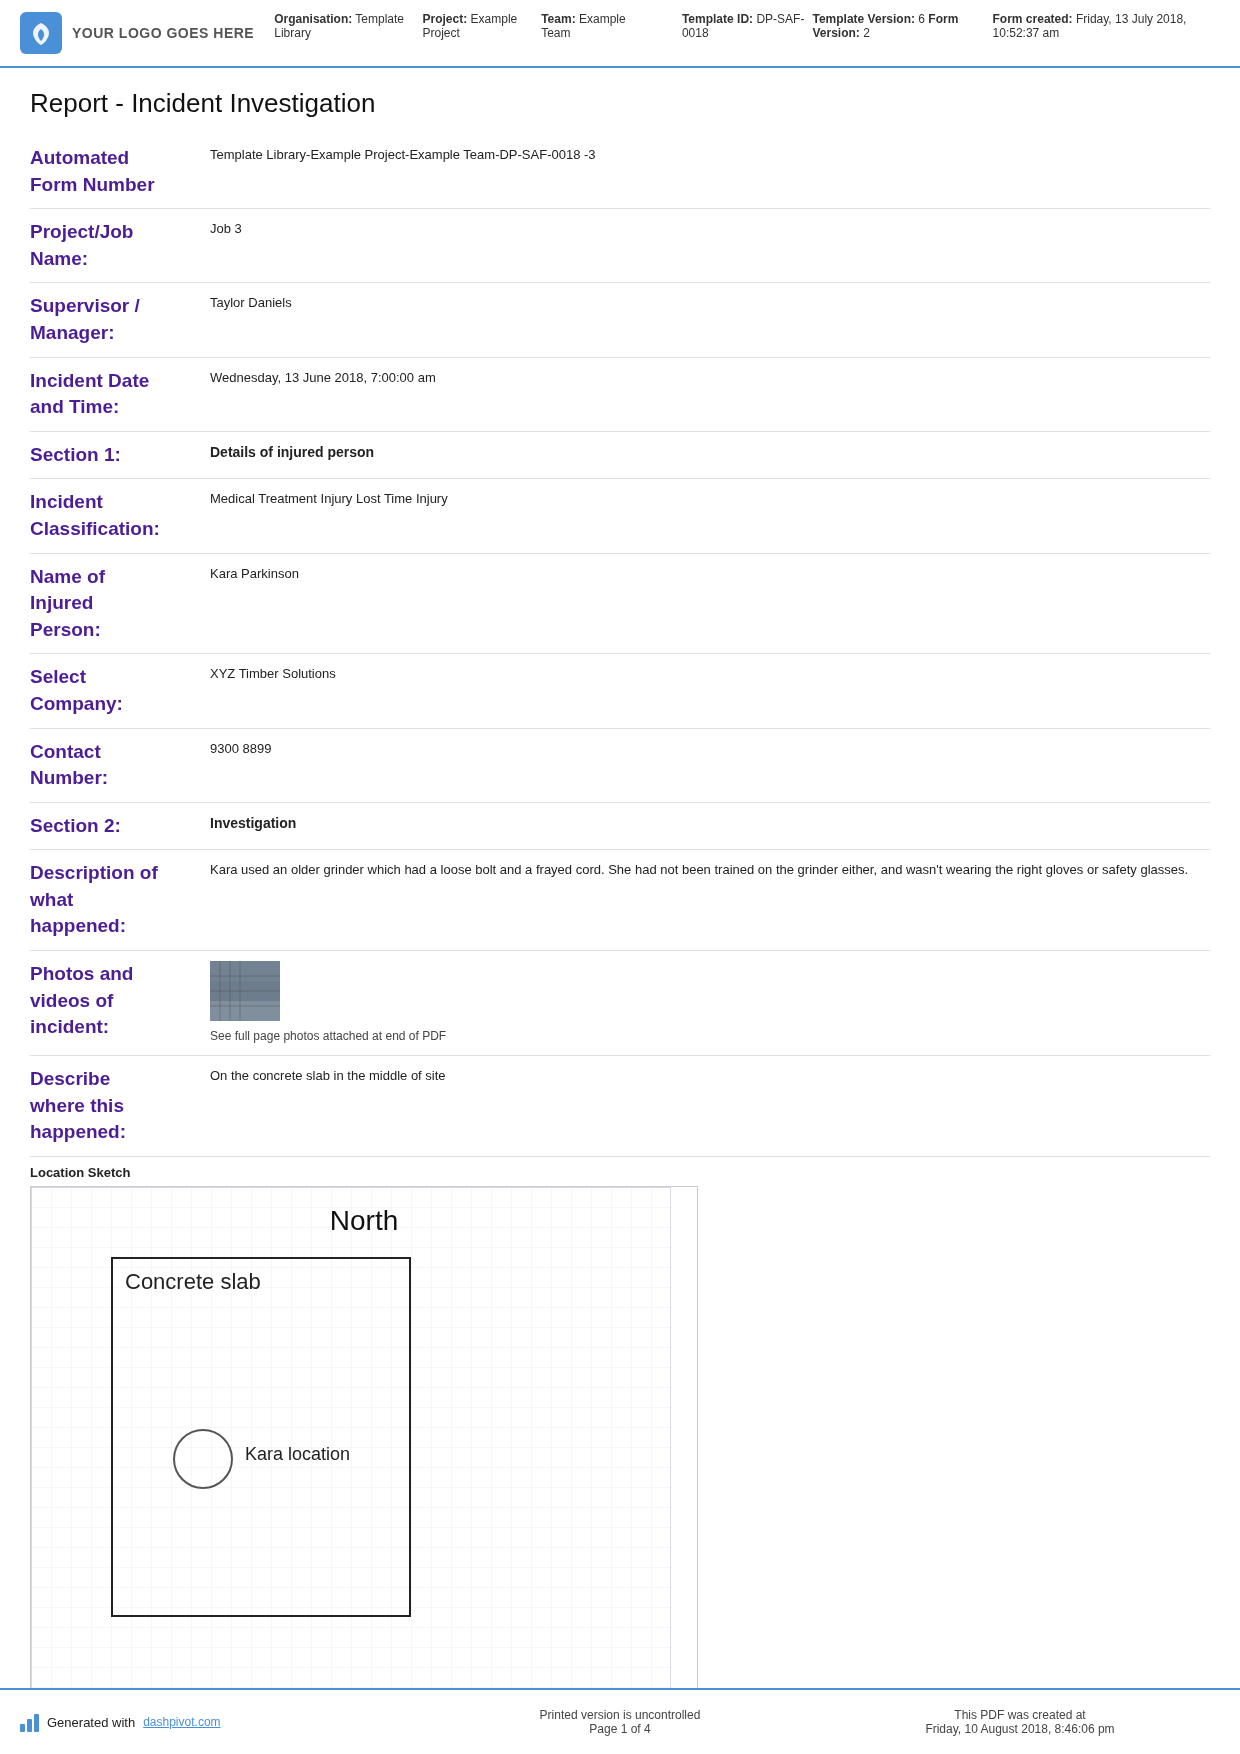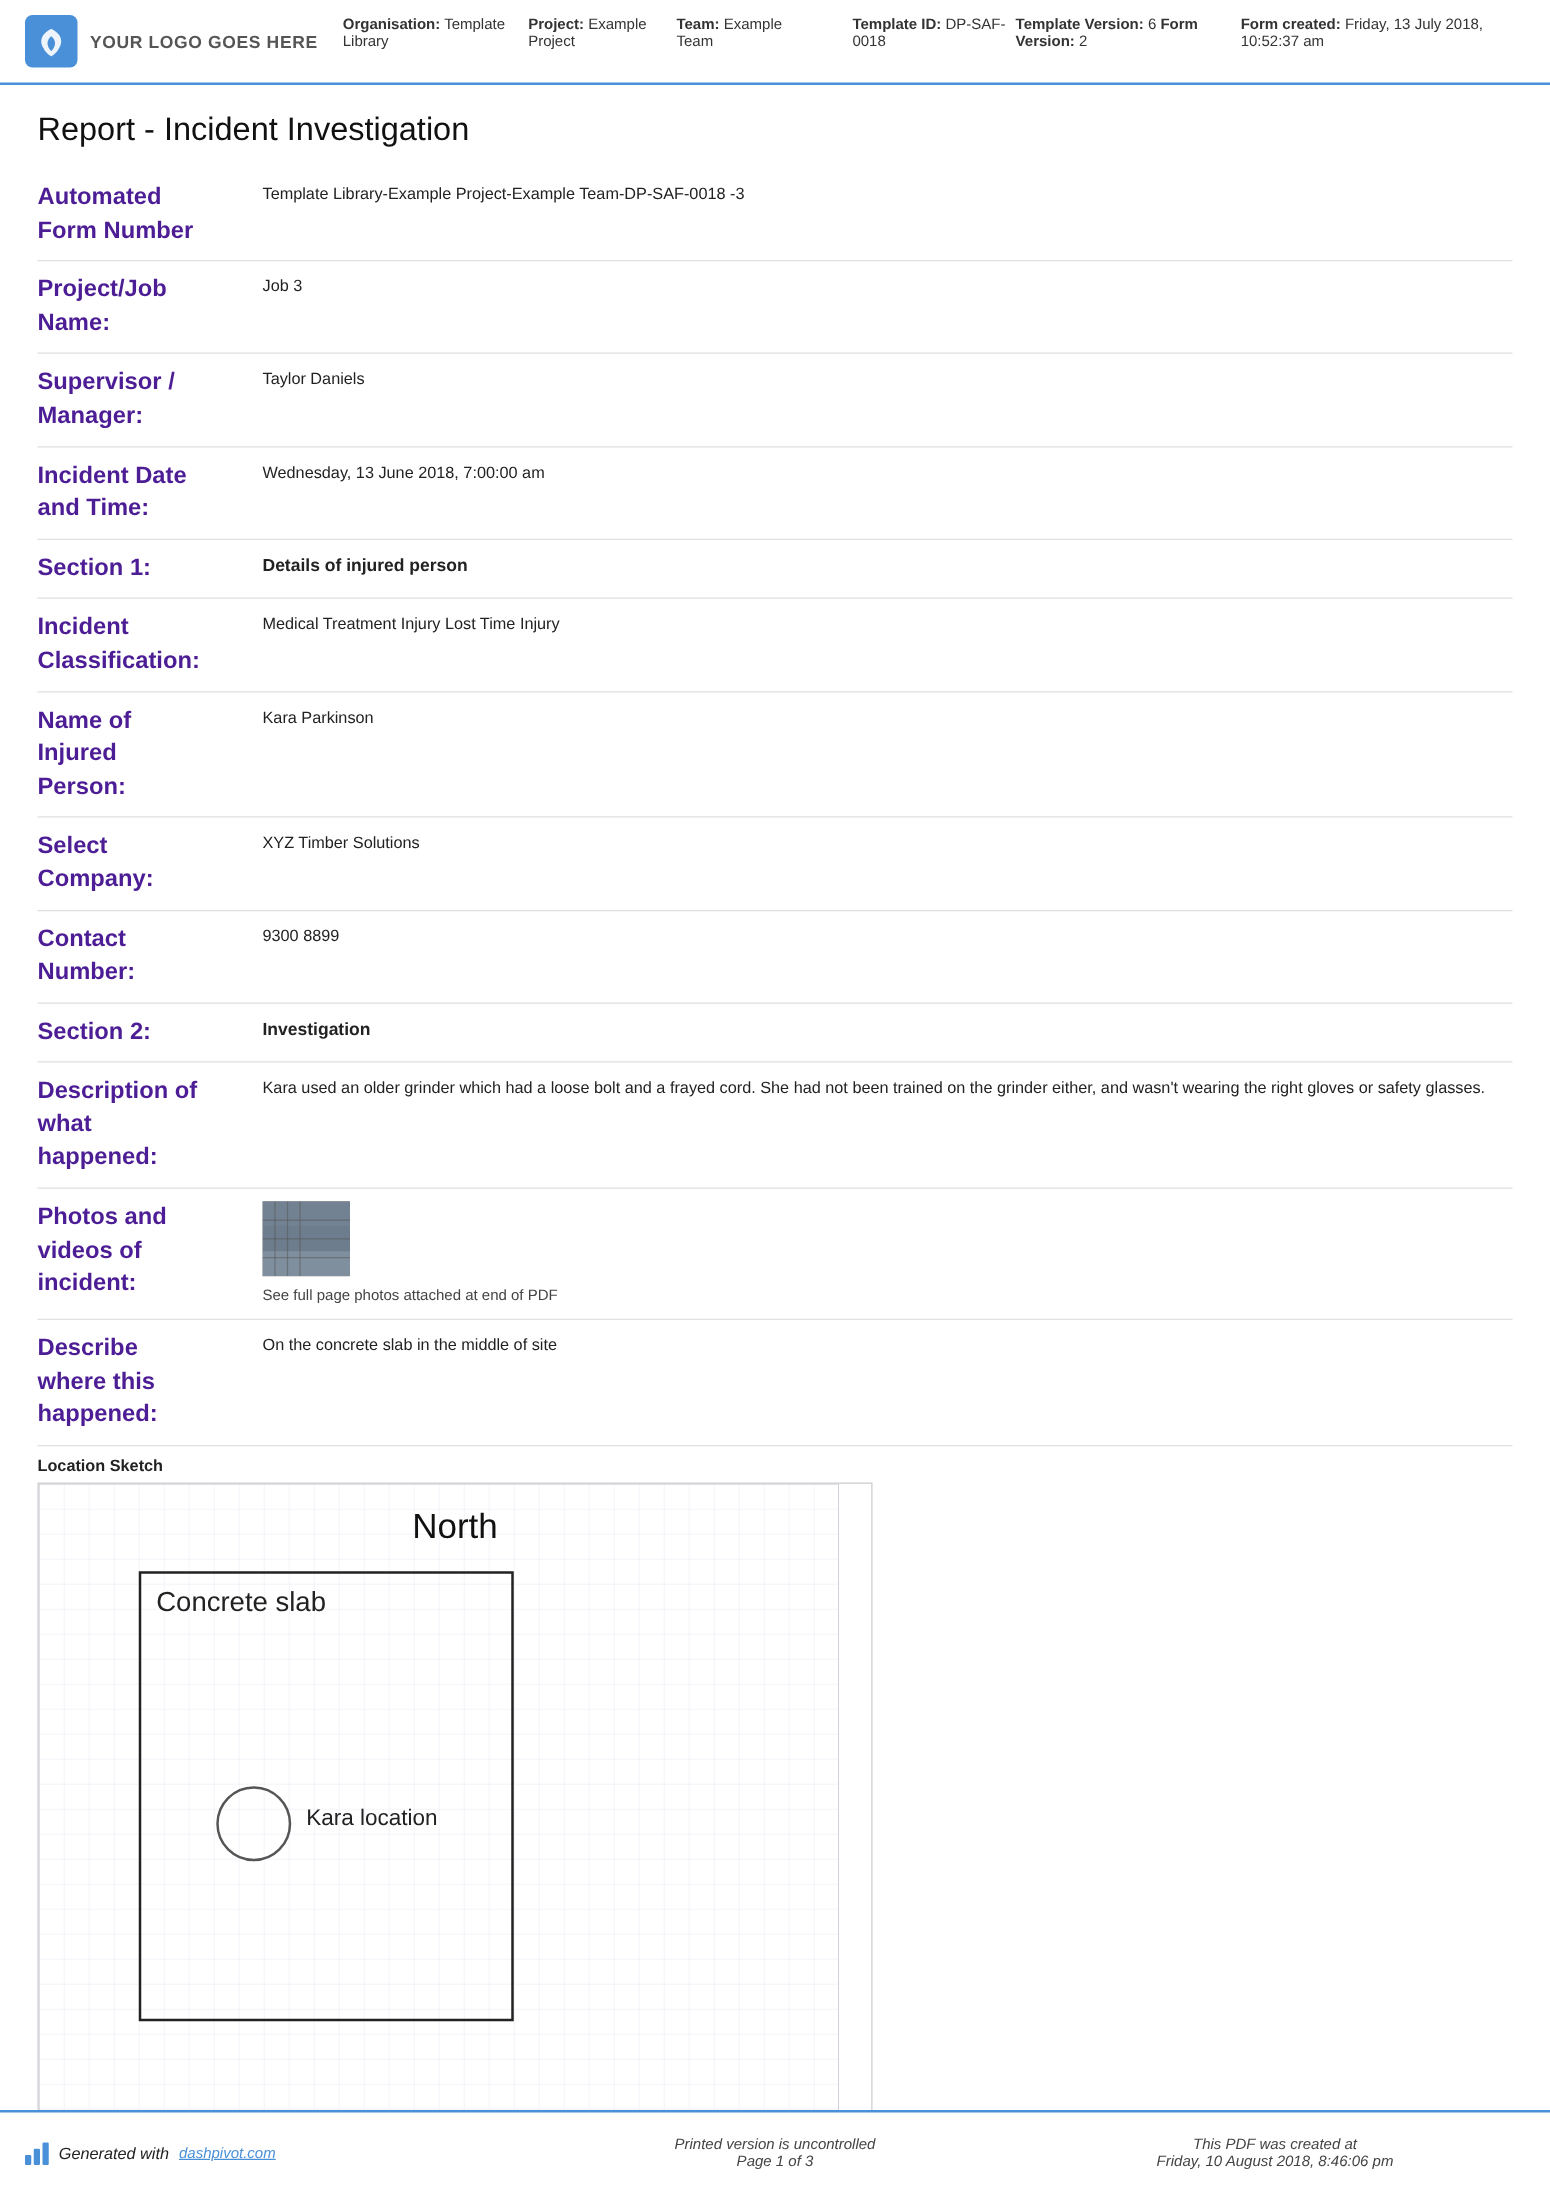--- a/index.html
+++ b/index.html
@@ -183,21 +183,20 @@
       bottom: 0;
       left: 0;
       width: 1240px;
       border-top: 2px solid #4a90d9;
       background: #fff;
       display: flex;
       align-items: center;
       padding: 8px 20px;
       gap: 0;
       height: 66px;
-      font-style: italic;
     }
     .footer-left {
       display: flex;
       align-items: center;
       gap: 8px;
       flex: 1;
     }
     .footer-bars {
       display: flex;
       align-items: flex-end;
@@ -439,19 +438,19 @@
     <div class="footer-bars">
       <div class="footer-bar" style="height:8px;"></div>
       <div class="footer-bar" style="height:13px;"></div>
       <div class="footer-bar" style="height:18px;"></div>
     </div>
     <span>Generated with</span>
     <a class="footer-link" href="#">dashpivot.com</a>
   </div>
   <div class="footer-center">
     <span>Printed version is uncontrolled</span><br>
-    <span>Page 1 of 3</span>
+    <span>Page 1 of 4</span>
   </div>
   <div class="footer-right">
     <span>This PDF was created at</span><br>
     <span>Friday, 10 August 2018, 8:46:06 pm</span>
   </div>
 </div>
 
 </body></html>

